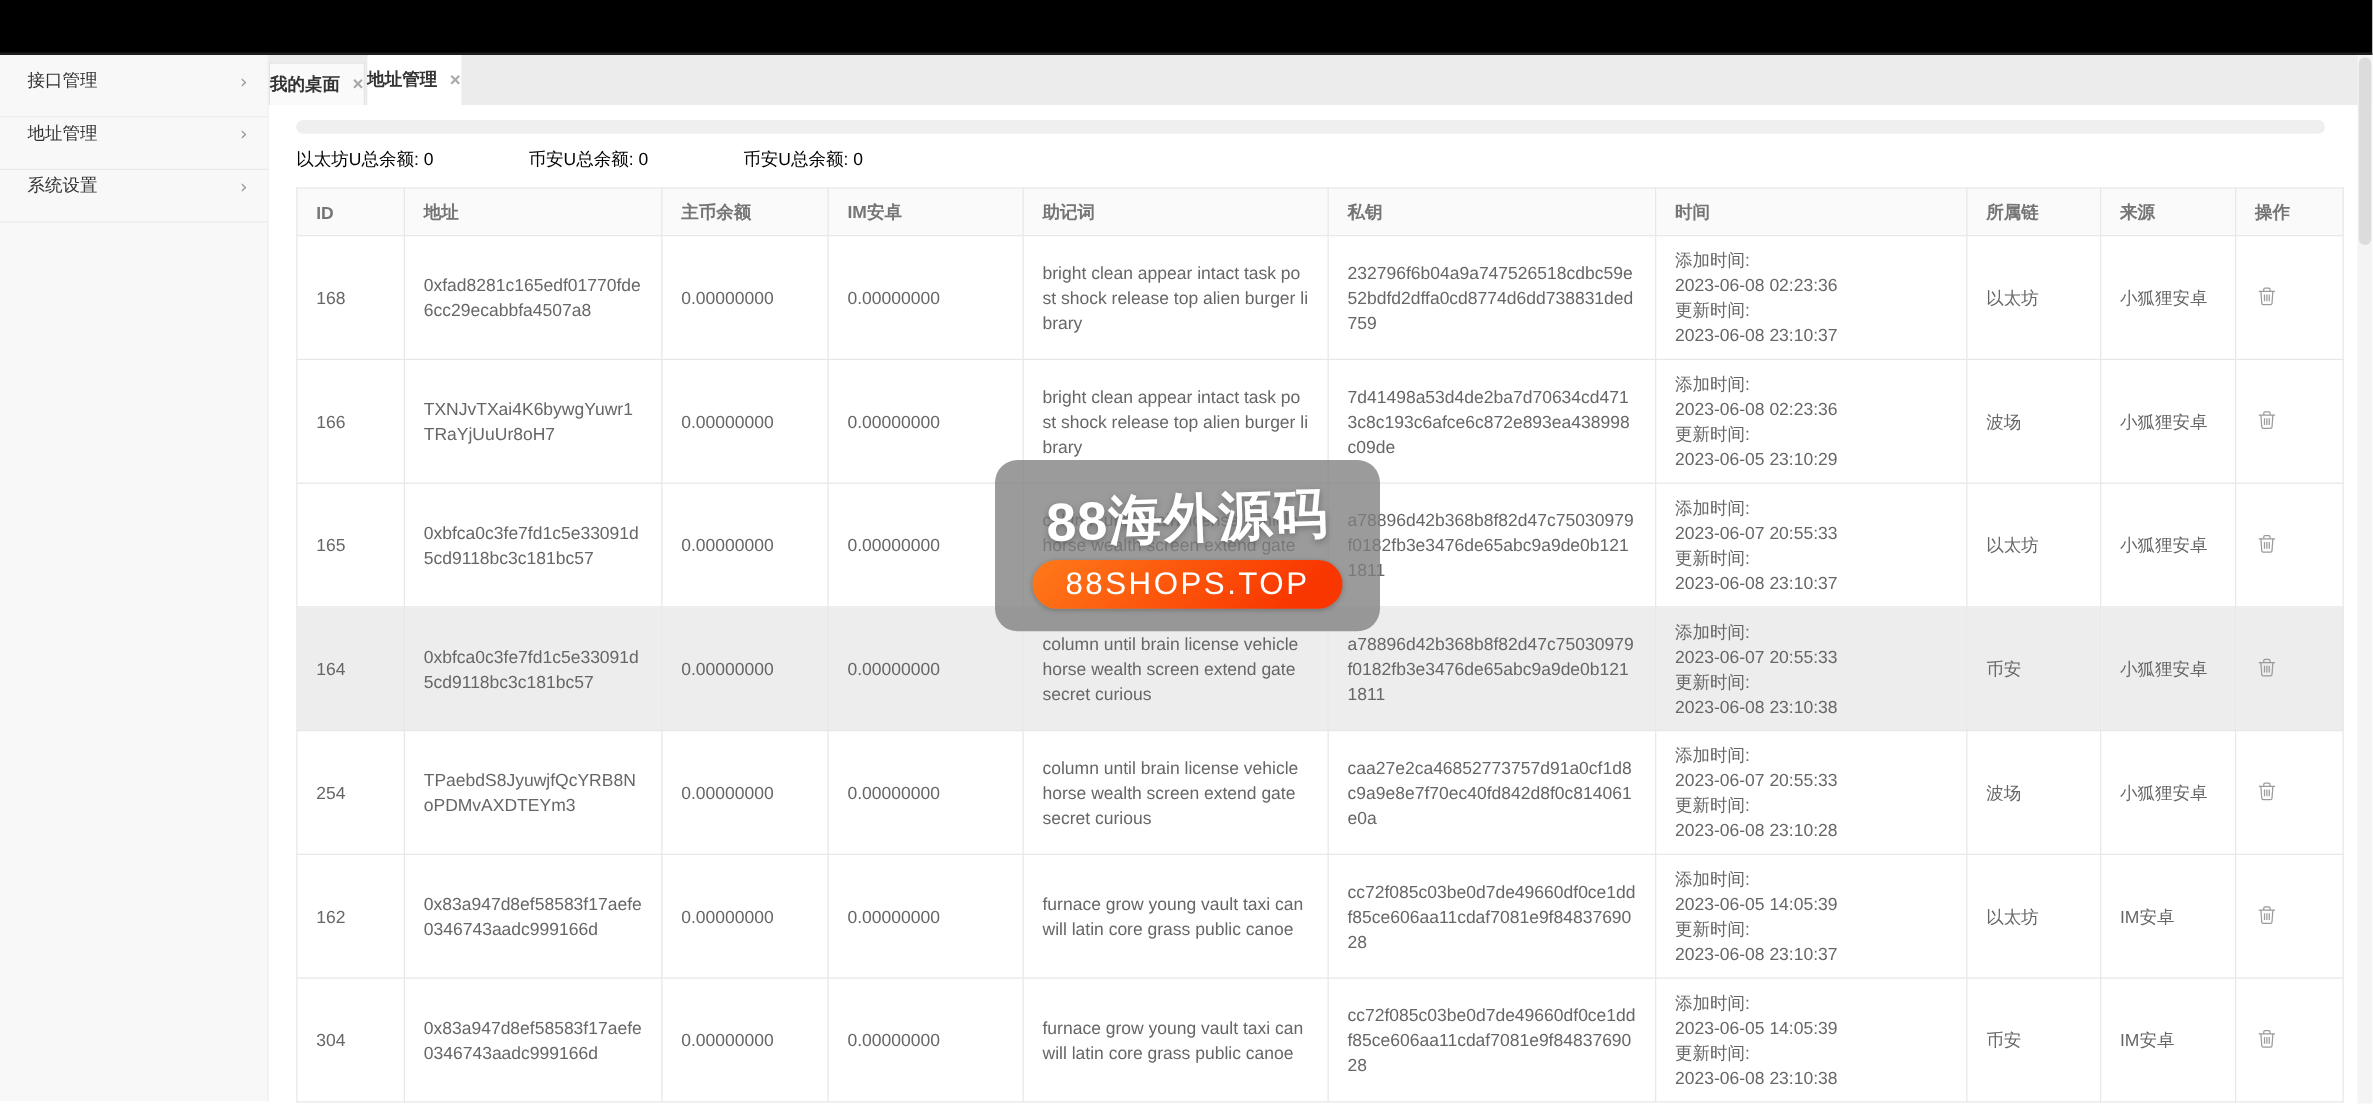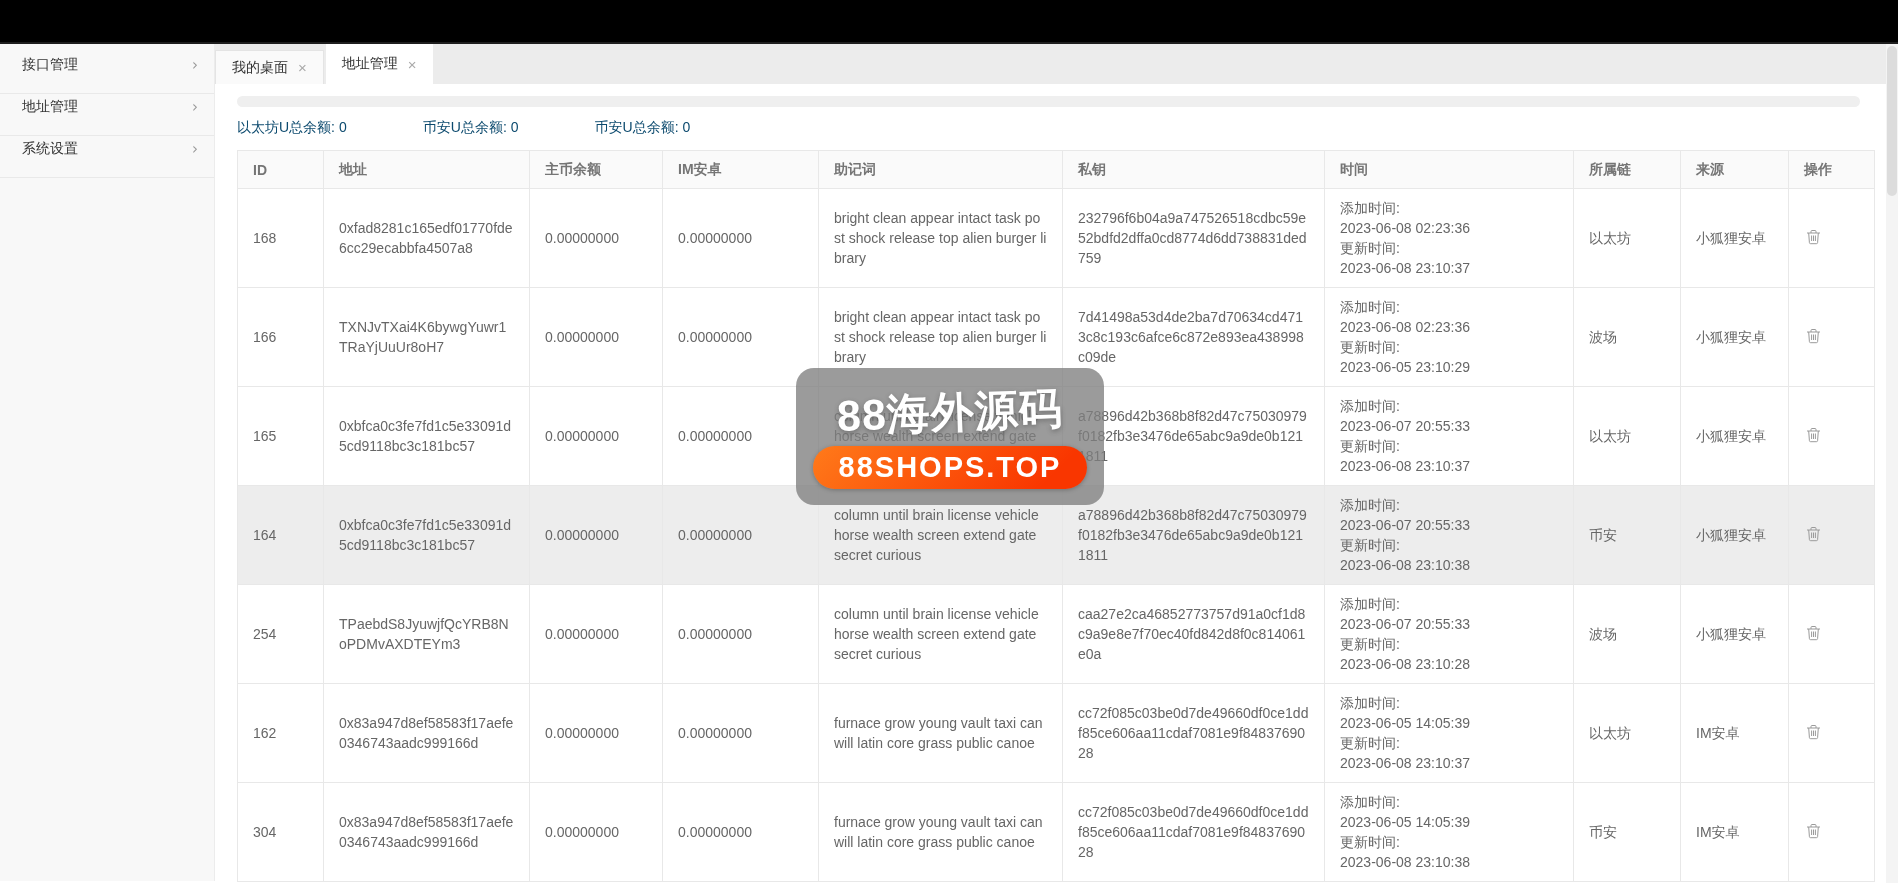--- a/index.html
+++ b/index.html
@@ -15,28 +15,28 @@
   .sidebar { width:215px; background:#f8f8f8; border-right:1px solid #ececec; padding-top:8px; flex:none; }
   .side-item { height:42px; display:flex; align-items:center; justify-content:space-between;
                padding:0 16px 16px 22px; border-bottom:1px solid #e9e9e9; font-size:14px; color:#333;
                cursor:pointer; background:#f8f8f8; }
   .side-item .chev { color:#999; font-size:15px; font-family:"DejaVu Sans",sans-serif; }
 
   
   .content { flex:1; min-width:0; background:#fff; }
   .tabbar { height:40px; background:#ececec; display:flex; align-items:flex-end; }
   .tab { height:34px; background:#fafafa; display:flex; align-items:center; gap:10px;
-         padding:0 16px; font-size:14px; color:#333; margin-right:2px; cursor:pointer; border:1px solid #e4e4e4; border-bottom:none; }
+         padding:0 0; font-size:14px; color:#333; margin-right:2px; cursor:pointer; border:1px solid #e4e4e4; border-bottom:none;font-weight:bold; }
   .tab.active { height:40px; background:#fff; border:none; }
   .tab .x { color:#a9a9a9; font-size:15px; line-height:1; cursor:pointer; }
 
   .page { padding:12px 24px 0 22px; }
   .hbar { width:1623px; height:11px; background:#efefef; border-radius:6px; }
 
-  .summary { display:flex; gap:72px; margin:12px 0 13px; font-size:14px; color:#0c4a6e; }
+  .summary { display:flex; gap:72px; margin:12px 0 13px; font-size:14px; color:#000000; }
   .summary .item span { margin-right:4px; }
 
   
   table.grid { border-collapse:collapse; table-layout:fixed; width:1637px; font-size:14px; color:#666; }
   .grid th { background:#fafafa; height:38px; font-weight:bold; color:#757575; text-align:left;
              padding:0 15px; border:1px solid #e8e8e8; }
   .grid td { border:1px solid #e8e8e8; padding:8px 15px; height:99px; vertical-align:middle;
              line-height:20px; word-break:break-all; background:#fff; }
   .grid tr.hl td { background:#ededed; }
   .c-id{width:86px}.c-addr{width:206px}.c-main{width:133px}.c-u{width:156px}.c-mne{width:244px}
@@ -44,21 +44,21 @@
 
   .del-btn { background:none; border:none; cursor:pointer; padding:2px; line-height:0; }
 
   
   .watermark { position:absolute; left:796px; top:368px; width:308px; height:137px; z-index:30;
                background:rgba(127,127,127,0.78); border-radius:18px; display:flex; flex-direction:column;
                align-items:center; justify-content:center; pointer-events:none; }
   .wm-title { color:#fff; font-size:43px; font-weight:bold; letter-spacing:1px; white-space:nowrap;
               transform:rotate(-2deg); text-shadow:0 2px 5px rgba(60,60,60,0.45); }
   .wm-badge { margin-top:4px; background:linear-gradient(135deg,#ff7a1a 0%,#f93600 85%); color:#fff;
-              font-size:29px; font-weight:bold; letter-spacing:2px; padding:5px 26px; border-radius:24px;
+              font-size:25px; font-weight:normal; letter-spacing:2px; padding:5px 26px; border-radius:24px;
               box-shadow:0 1px 4px rgba(0,0,0,0.25); }
 
   
   .vscroll { position:absolute; right:0; top:44px; bottom:0; width:12px; background:#f4f4f4; z-index:40; }
   .vthumb { position:absolute; top:2px; left:1px; width:10px; height:150px; background:#dcdcdc; border-radius:5px; }
 </style>
 </head>
 <body>
 
 <header class="topbar"></header>

